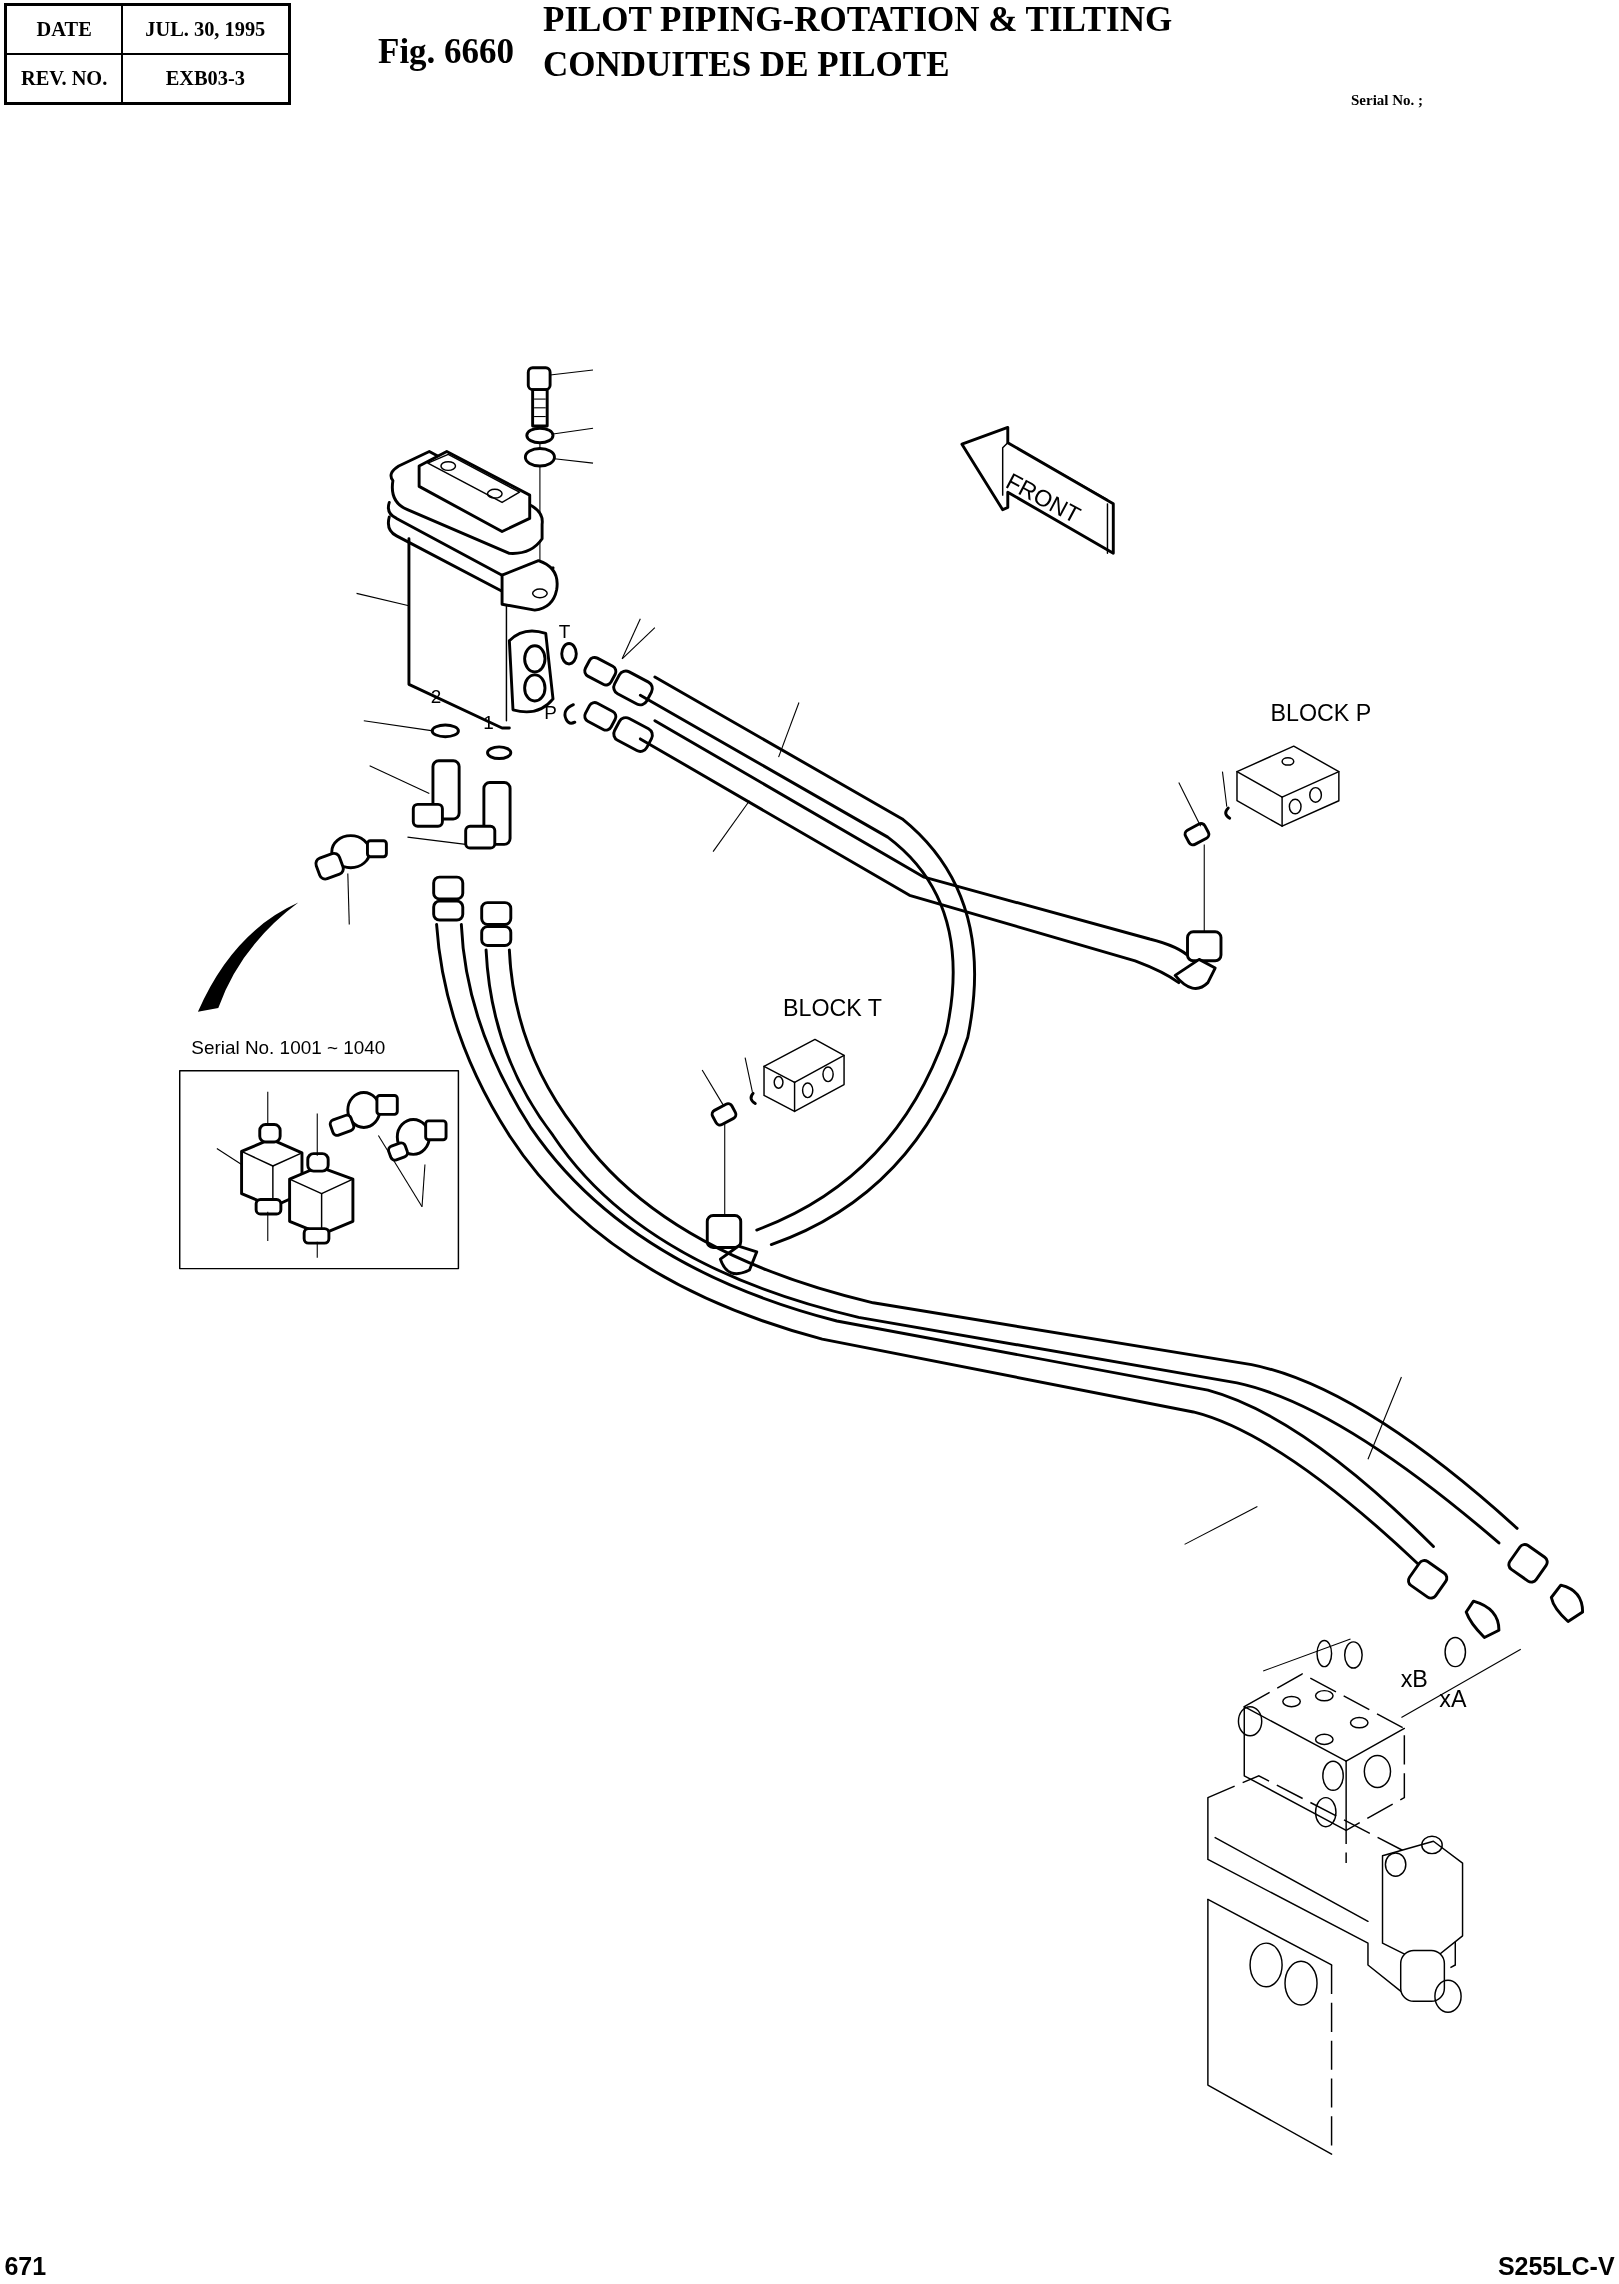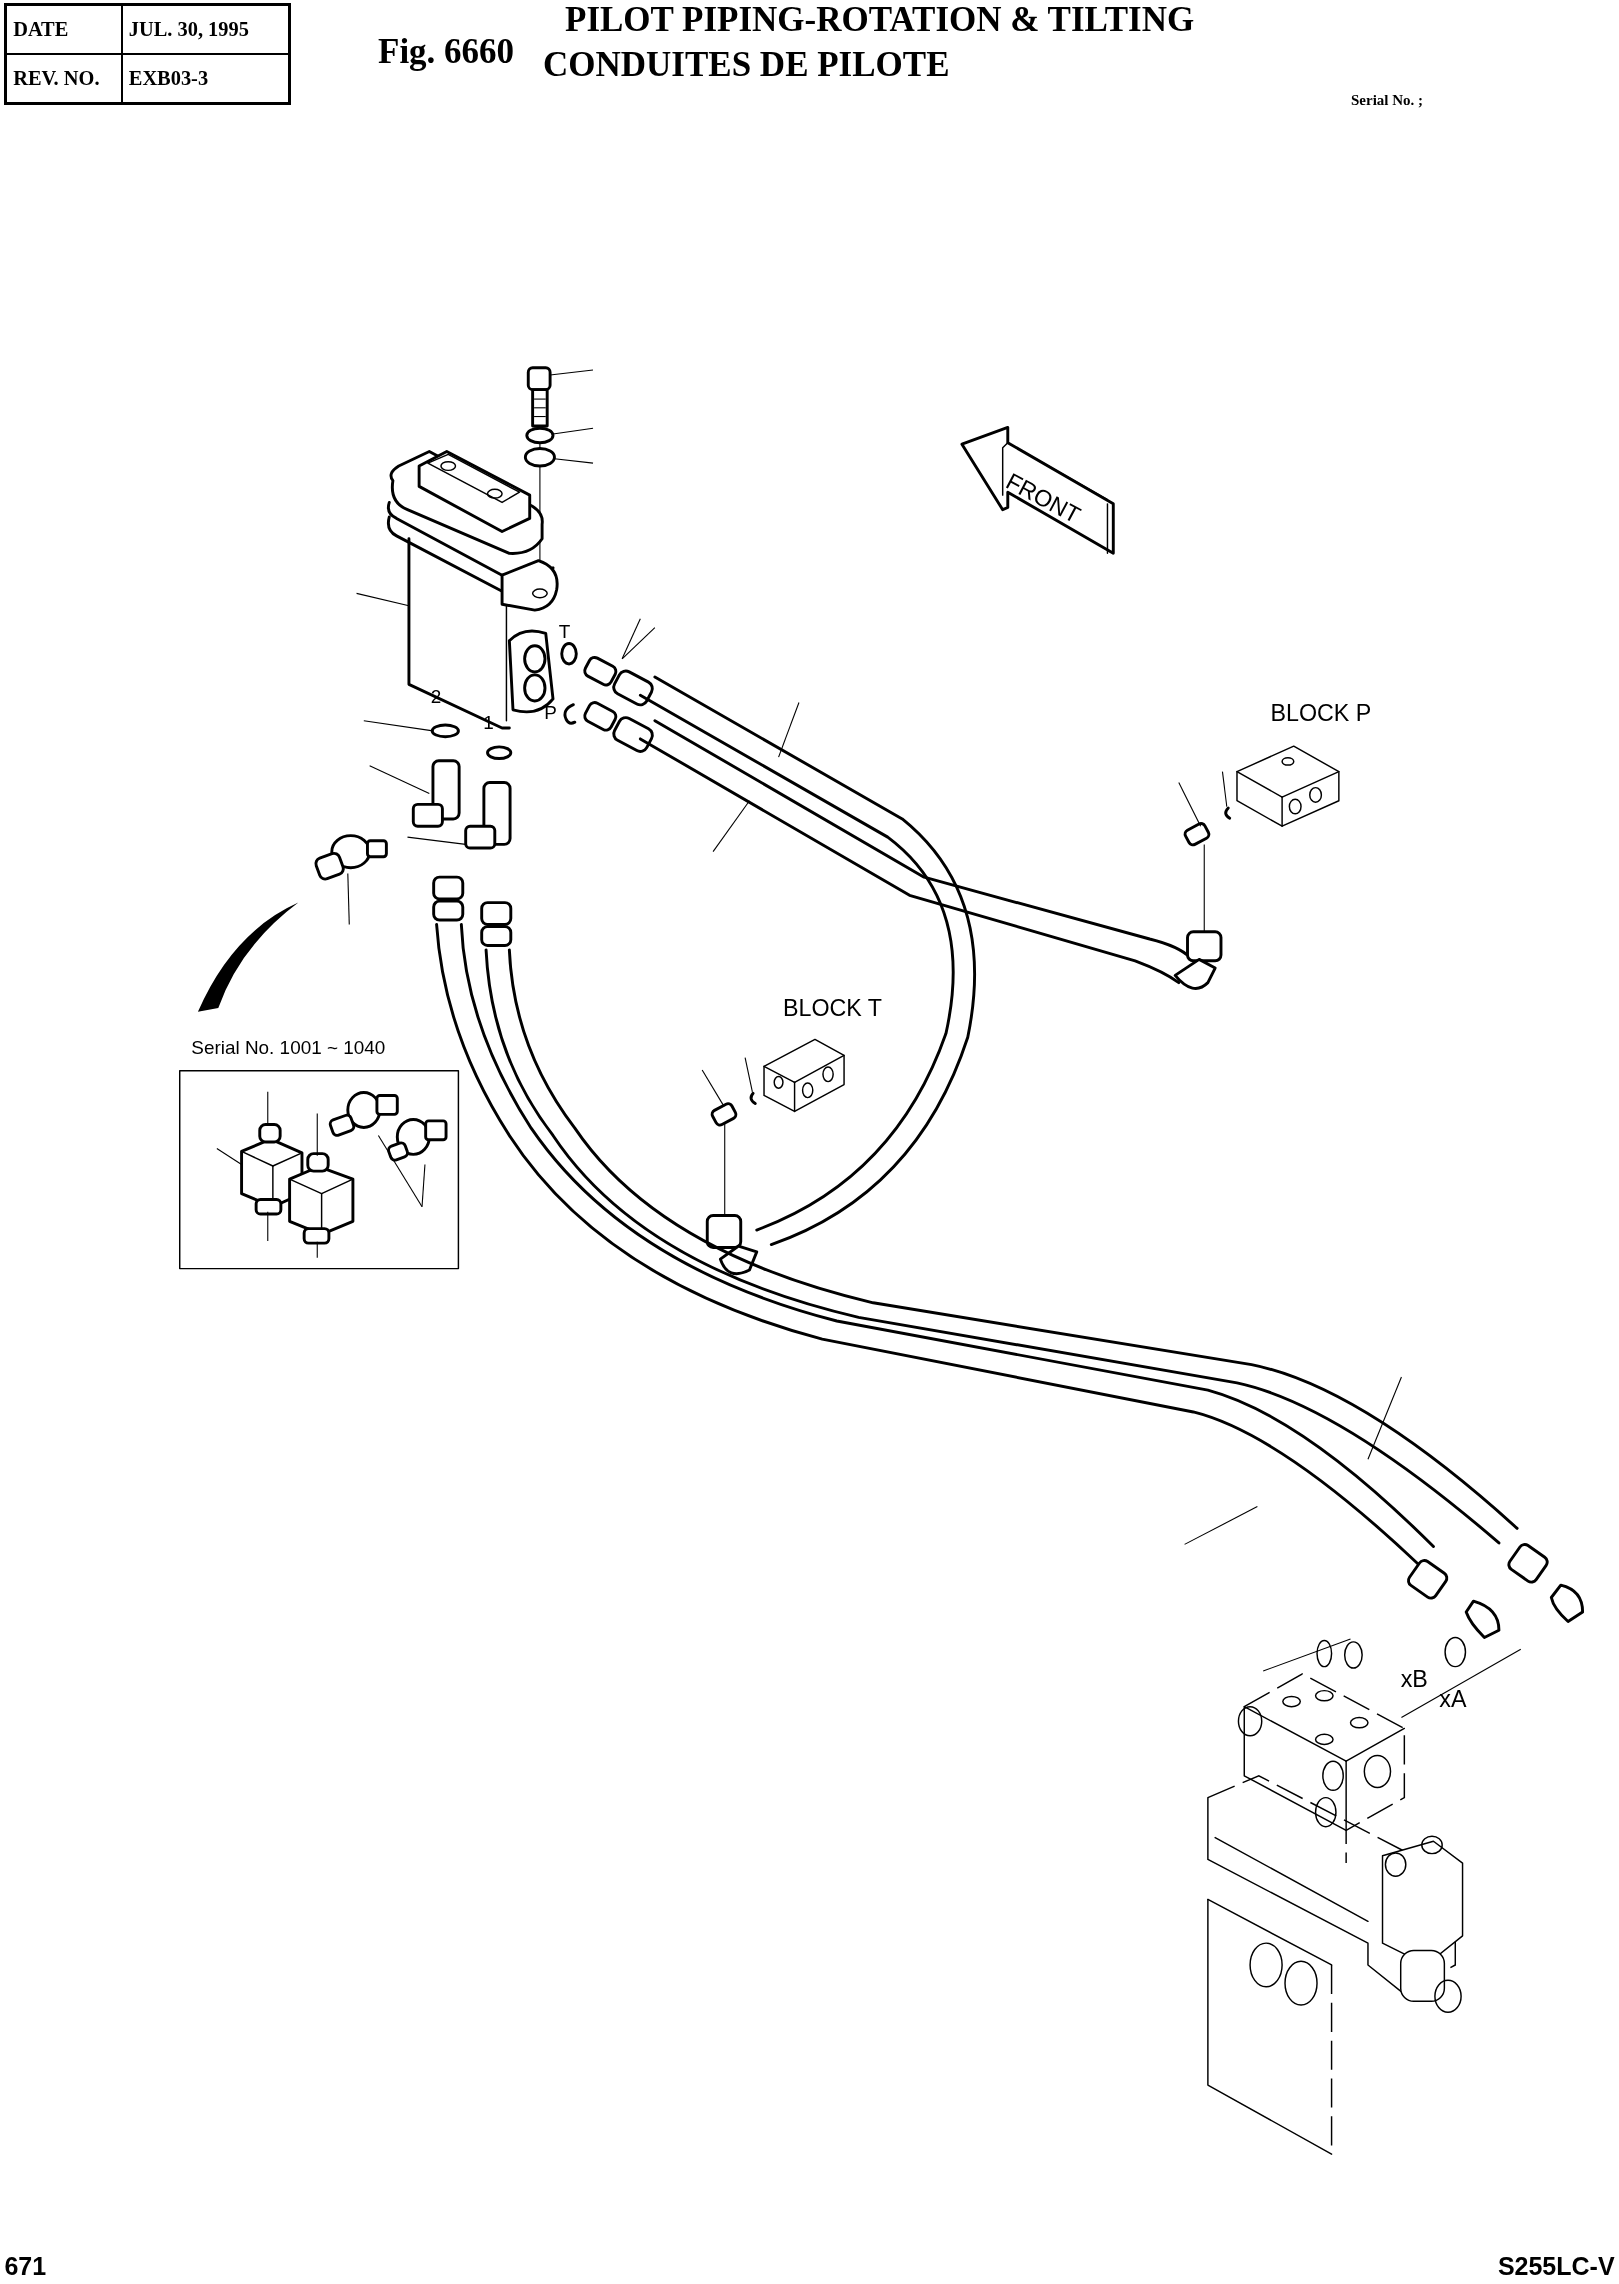--- a/index.html
+++ b/index.html
@@ -1,22 +1,22 @@
 <!DOCTYPE html>
 <html style="font-size:11.6px"><head>
 <meta charset="utf-8">
 <style>
   html, body { margin:0; padding:0; background:#ffffff; }
   body { width:1619px; height:2284px; position:relative; overflow:hidden; font-family:"Liberation Serif", serif; color:#000; }
   .hdr-table { position:absolute; left:4.4px; top:2.9px; border-collapse:collapse; border:3.6px solid #000; }
-  .hdr-table td { border:2.2px solid #000; font-family:"Liberation Serif", serif; font-weight:bold; font-size:20.4px; height:47px; padding:0 5.8px; }
+  .hdr-table td { border:2.2px solid #000; font-family:"Liberation Serif", serif; font-weight:bold; font-size:20.4px; text-align:center; height:47px; padding:0 5.8px; }
   .hdr-table td.lbl { width:102px; }
   .hdr-table td.val { width:153px; }
   .fig-no { position:absolute; left:378px; top:25px; font-size:35px; font-weight:bold; font-family:"Liberation Serif", serif;margin-top:7px; }
-  .title1 { position:absolute; left:543px; top:0px; font-size:35px; font-weight:bold; font-family:"Liberation Serif", serif;margin-left:22px; }
+  .title1 { position:absolute; left:543px; top:0px; font-size:35px; font-weight:bold; font-family:"Liberation Serif", serif; }
   .title2 { position:absolute; left:543px; top:45px; font-size:35px; font-weight:bold; font-family:"Liberation Serif", serif; }
   .serial { position:absolute; left:1351px; top:92px; font-size:15px; font-weight:bold; font-family:"Liberation Serif", serif; }
   .page-no { position:absolute; left:4.4px; top:2252px; font-size:25px; font-weight:bold; font-family:"Liberation Sans", sans-serif; }
   .model { position:absolute; right:4.4px; top:2252px; font-size:25px; font-weight:bold; font-family:"Liberation Sans", sans-serif; }
   svg.diagram { position:absolute; left:0; top:0; }
   .lbl-sans { font-family:"Liberation Sans", sans-serif; font-size:32px; fill:#000; }
   .lbl-small { font-family:"Liberation Sans", sans-serif; font-size:26px; fill:#000; }
   .thick { stroke:#000; stroke-width:4; fill:none; stroke-linecap:round; stroke-linejoin:round; }
   .thin { stroke:#000; stroke-width:2; fill:none; stroke-linecap:round; stroke-linejoin:round; }
   .hair { stroke:#000; stroke-width:1.5; fill:none; }

